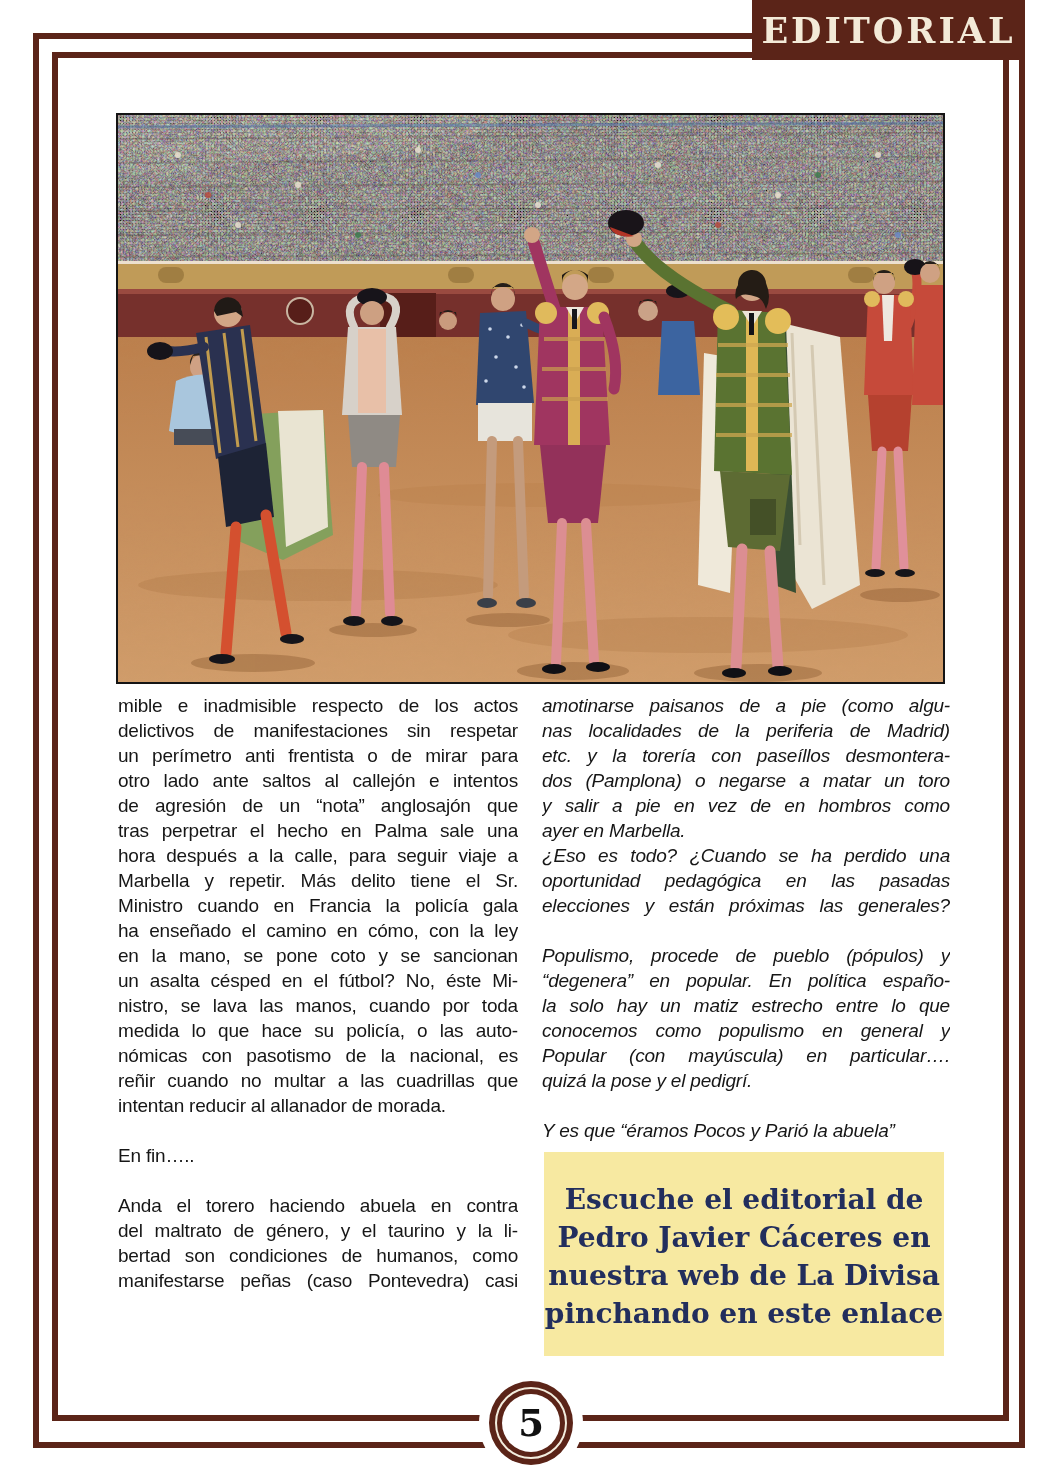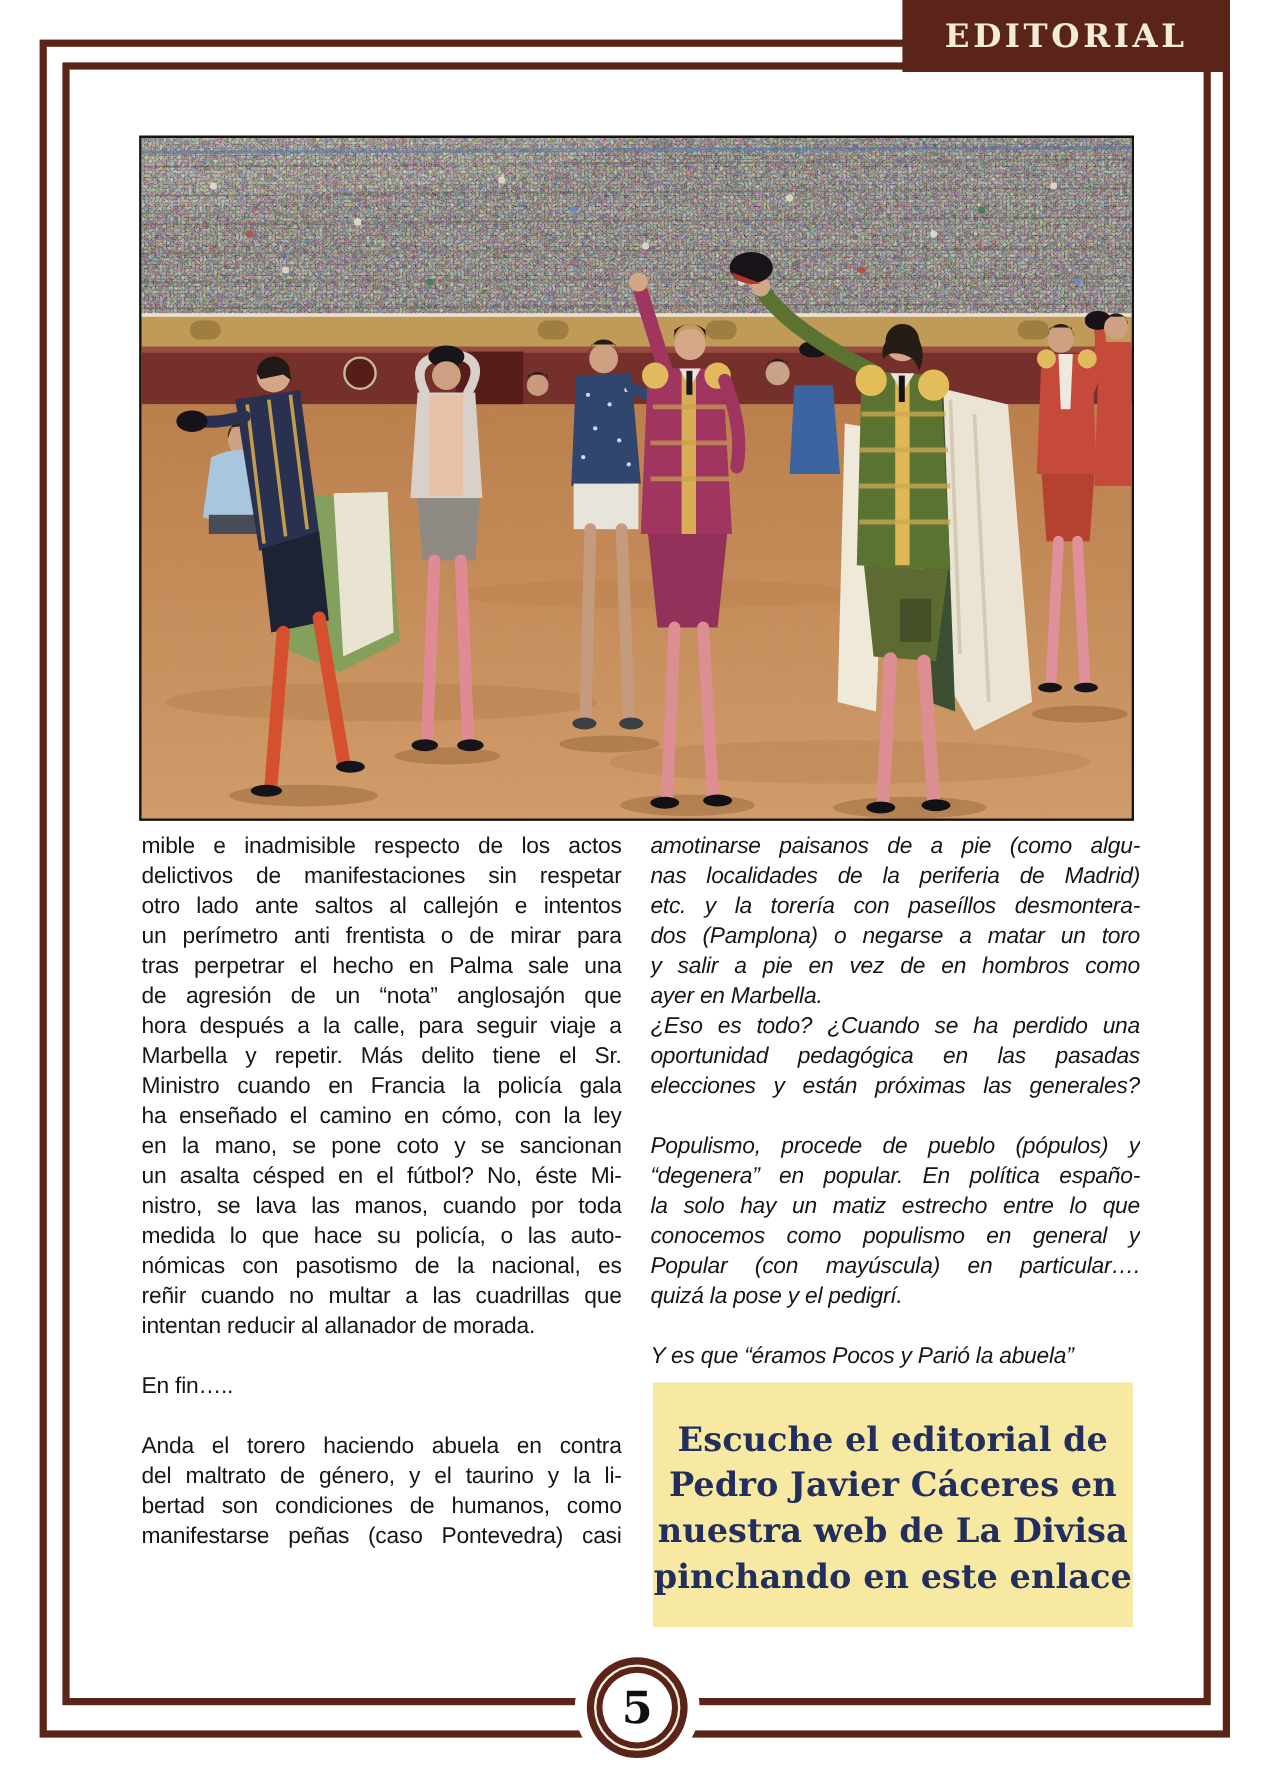--- a/index.html
+++ b/index.html
@@ -4,21 +4,21 @@
 <style>
   html,body{margin:0;padding:0;background:#ffffff;}
   body{width:1063px;height:1476px;position:relative;overflow:hidden;
        font-family:"Liberation Sans",sans-serif;
        --accent-brown:#5b2418;--banner-text:#f3ead8;--cta-bg:#f7e9a1;--cta-text:#222e5d;--body-text:#161616;}
   .frame{position:absolute;border:6px solid var(--accent-brown);z-index:1;}
   .frame.outer{left:33px;top:33px;width:992px;height:1415px;box-sizing:border-box;}
   .frame.inner{left:52px;top:52px;width:957px;height:1369px;box-sizing:border-box;}
   .banner{position:absolute;left:752px;top:0;width:273px;height:60px;background:var(--accent-brown);
           z-index:3;display:flex;align-items:center;justify-content:center;}
-  .banner span{font-family:"DejaVu Serif",serif;font-weight:700;font-size:27px;letter-spacing:3px;
+  .banner span{font-family:"DejaVu Serif",serif;font-weight:700;font-size:35px;letter-spacing:3px;
                color:var(--banner-text);}
   .photo{position:absolute;left:116px;top:113px;width:829px;height:571px;border:2px solid #141414;
          box-sizing:border-box;z-index:2;background:#c08a58;}
   .photo svg{display:block;width:100%;height:100%;}
   .tcol{position:absolute;top:693px;font-size:19px;line-height:25px;color:var(--body-text);
         letter-spacing:-0.2px;z-index:2;}
   .tcol.left{left:118px;width:400px;}
   .tcol.right{left:542px;width:408px;font-style:italic;}
   .tline{height:25px;overflow:hidden;white-space:nowrap;text-justify:inter-word;}
   .tline.just{text-align:justify;text-align-last:justify;}
@@ -259,24 +259,24 @@
       <circle cx="812" cy="158" r="10" fill="#cfa183"></circle>
       <path d="M802,156 a10,10 0 0 1 20,0 l-2,-7 -16,0 z" fill="#241e19"></path>
       <polygon points="798,170 825,170 825,290 794,290" fill="#c64a3a"></polygon>
     </g>
   </svg>
 </div>
 
 <div class="tcol left">
     <div class="tline just">mible e inadmisible respecto de los actos</div>
     <div class="tline just">delictivos de manifestaciones sin respetar</div>
+    <div class="tline just">un perímetro anti frentista o de mirar para</div>
     <div class="tline just">otro lado ante saltos al callejón e intentos</div>
-    <div class="tline just">un perímetro anti frentista o de mirar para</div>
+    <div class="tline just">de agresión de un “nota” anglosajón que</div>
     <div class="tline just">tras perpetrar el hecho en Palma sale una</div>
-    <div class="tline just">de agresión de un “nota” anglosajón que</div>
     <div class="tline just">hora después a la calle, para seguir viaje a</div>
     <div class="tline just">Marbella y repetir. Más delito tiene el Sr.</div>
     <div class="tline just">Ministro cuando en Francia la policía gala</div>
     <div class="tline just">ha enseñado el camino en cómo, con la ley</div>
     <div class="tline just">en la mano, se pone coto y se sancionan</div>
     <div class="tline just">un asalta césped en el fútbol? No, éste Mi-</div>
     <div class="tline just">nistro, se lava las manos, cuando por toda</div>
     <div class="tline just">medida lo que hace su policía, o las auto-</div>
     <div class="tline just">nómicas con pasotismo de la nacional, es</div>
     <div class="tline just">reñir cuando no multar a las cuadrillas que</div>

